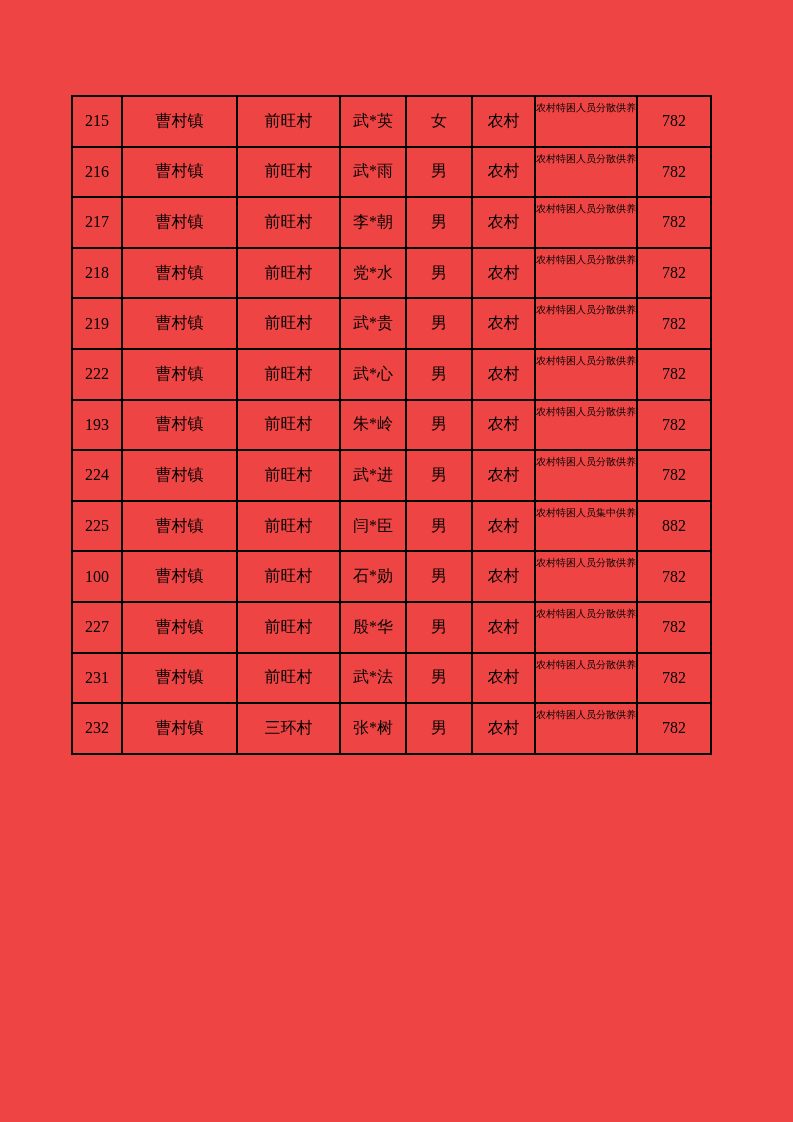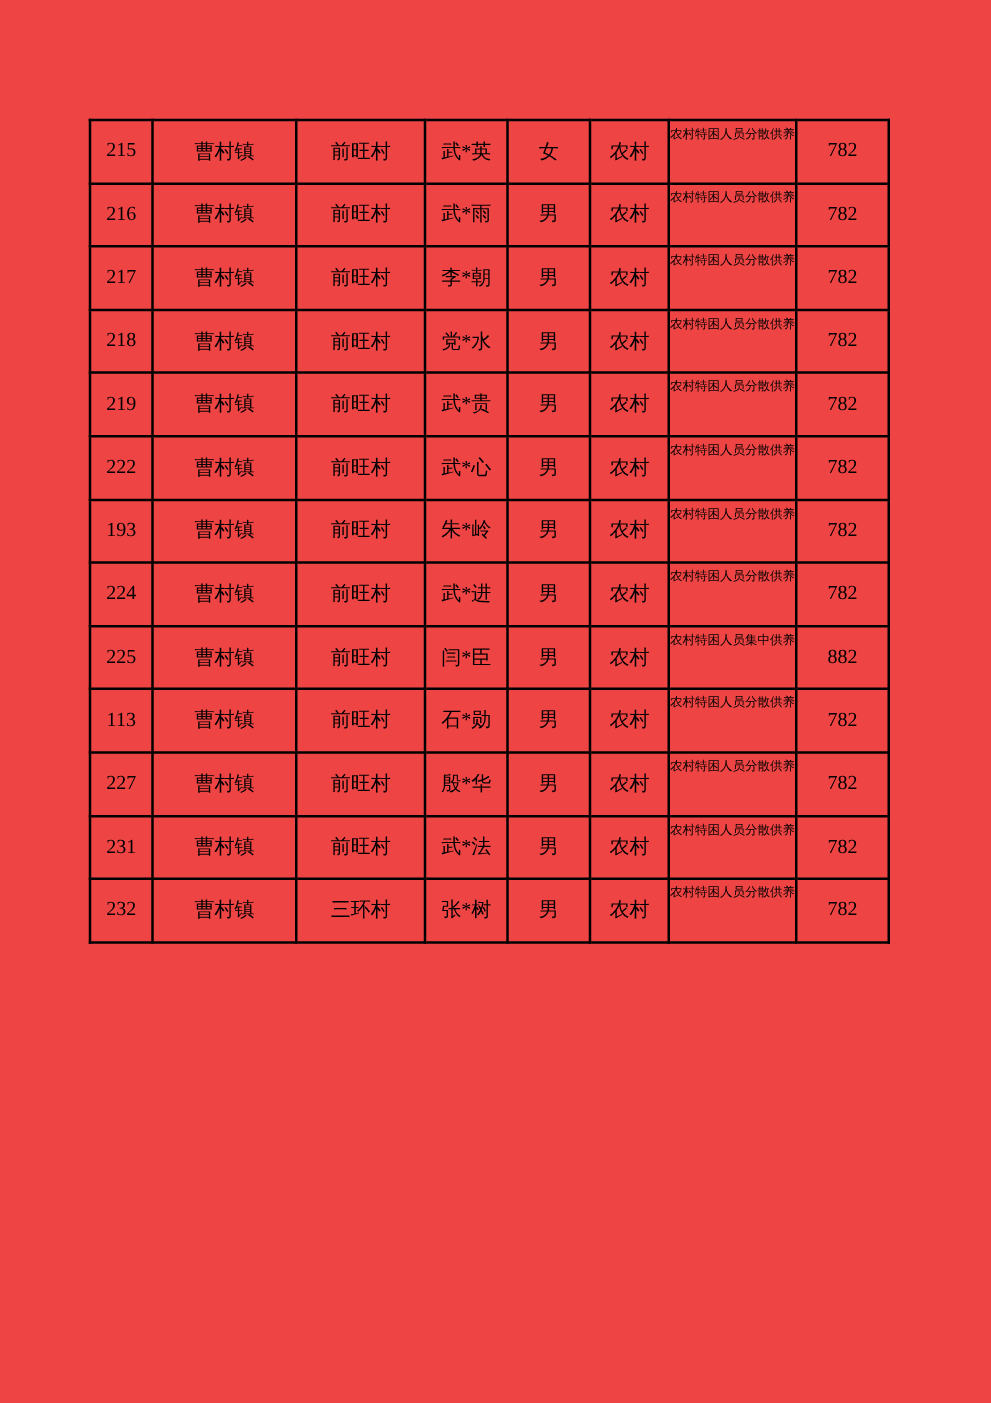--- a/index.html
+++ b/index.html
@@ -174,21 +174,21 @@
           <td>前旺村</td>
           <td>闫*臣</td>
           <td>男</td>
           <td>农村</td>
           <td class="supply-cell">
             <div class="supply">农村特困人员集中供养</div>
           </td>
           <td>882</td>
         </tr>
         <tr>
-          <td>113</td>
+          <td>100</td>
           <td>曹村镇</td>
           <td>前旺村</td>
           <td>石*勋</td>
           <td>男</td>
           <td>农村</td>
           <td class="supply-cell">
             <div class="supply">农村特困人员分散供养</div>
           </td>
           <td>782</td>
         </tr>

